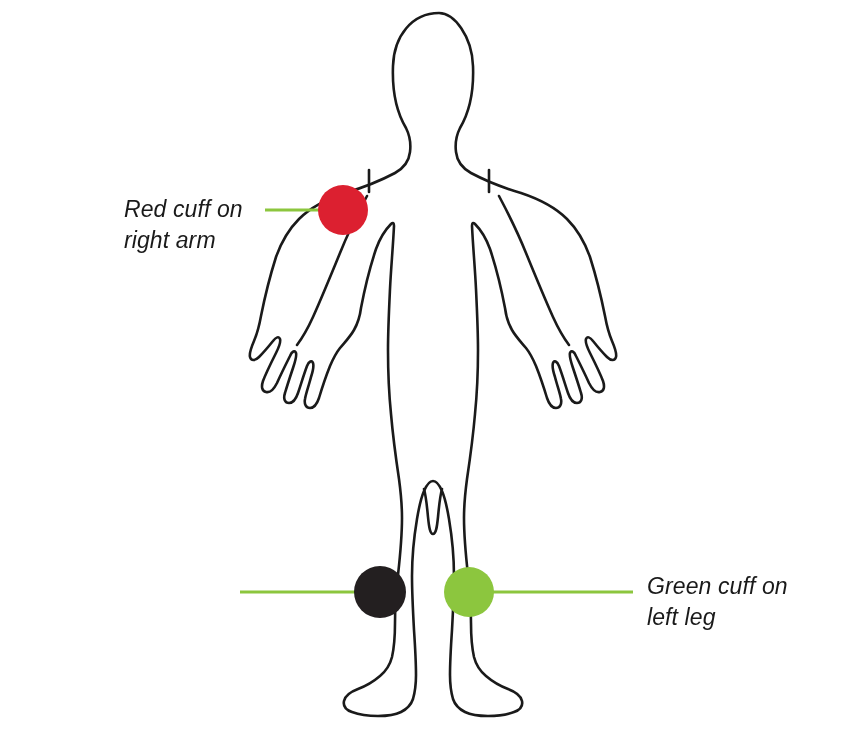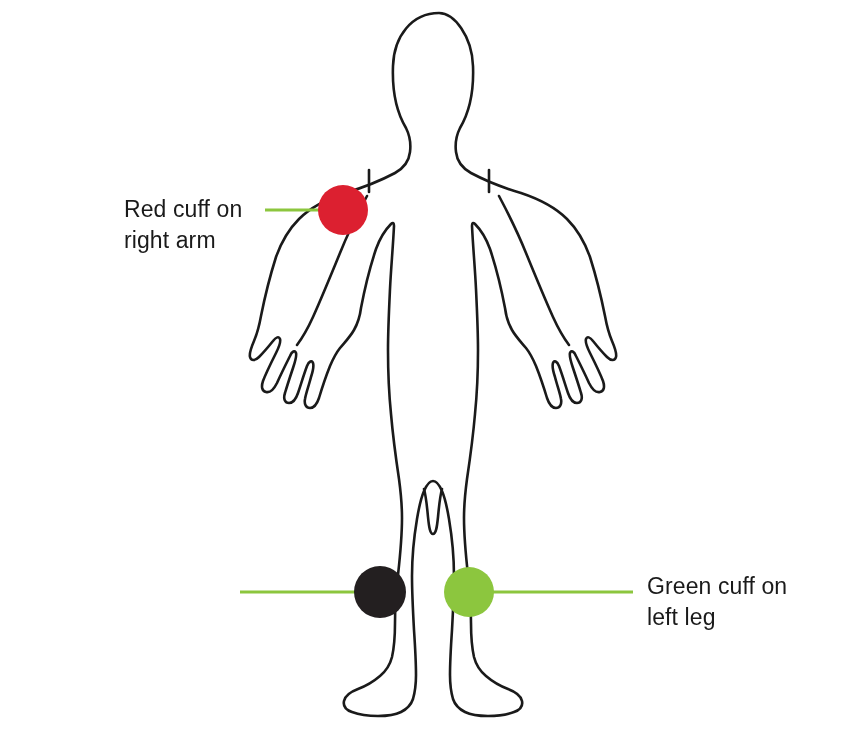--- a/index.html
+++ b/index.html
@@ -21,20 +21,21 @@
   #diagram-svg {
     position: absolute;
     left: 0;
     top: 0;
     width: 860px;
     height: 737px;
   }
   .label {
     position: absolute;
     font-family: "Liberation Sans", sans-serif;
+    font-style: italic;
     font-size: 23px;
     line-height: 31px;
     color: #1a1a1a;
     letter-spacing: 0.1px;
     white-space: pre-line;
   }
   .label-left {
     text-align: left;
   }
   #label-red {

